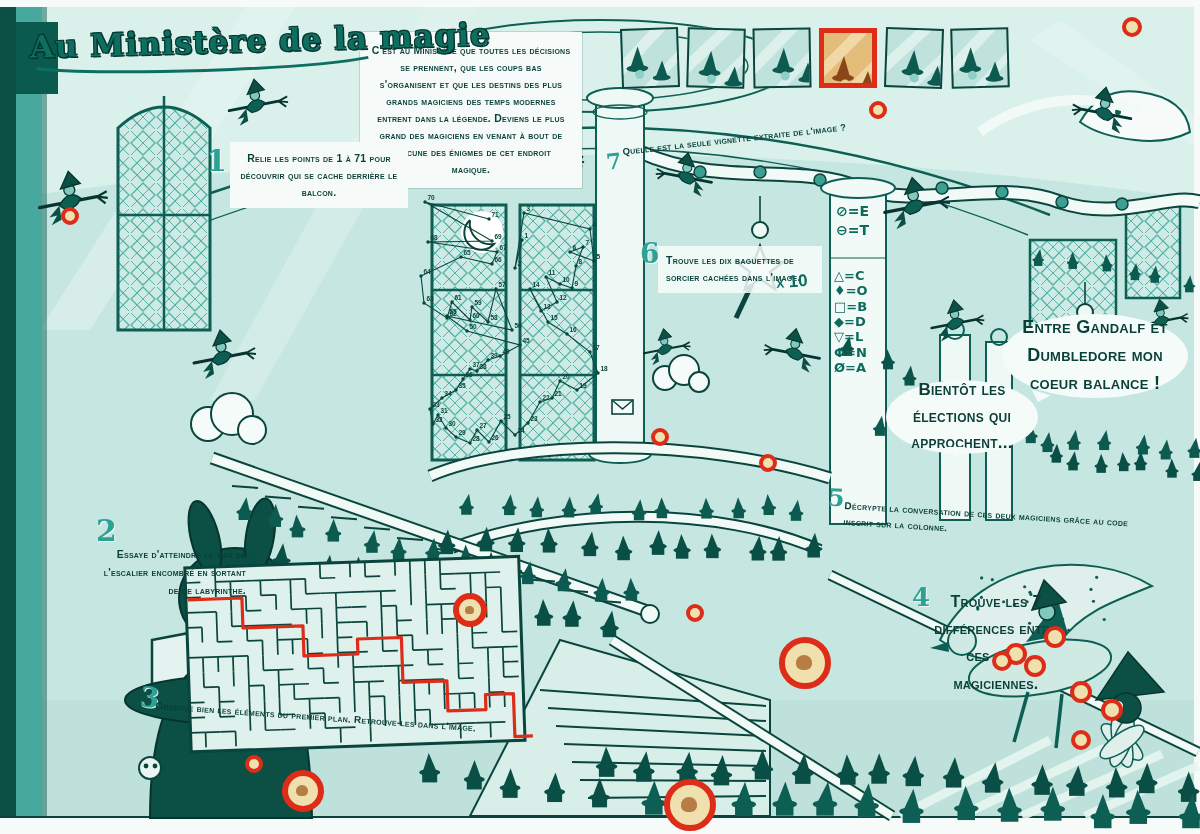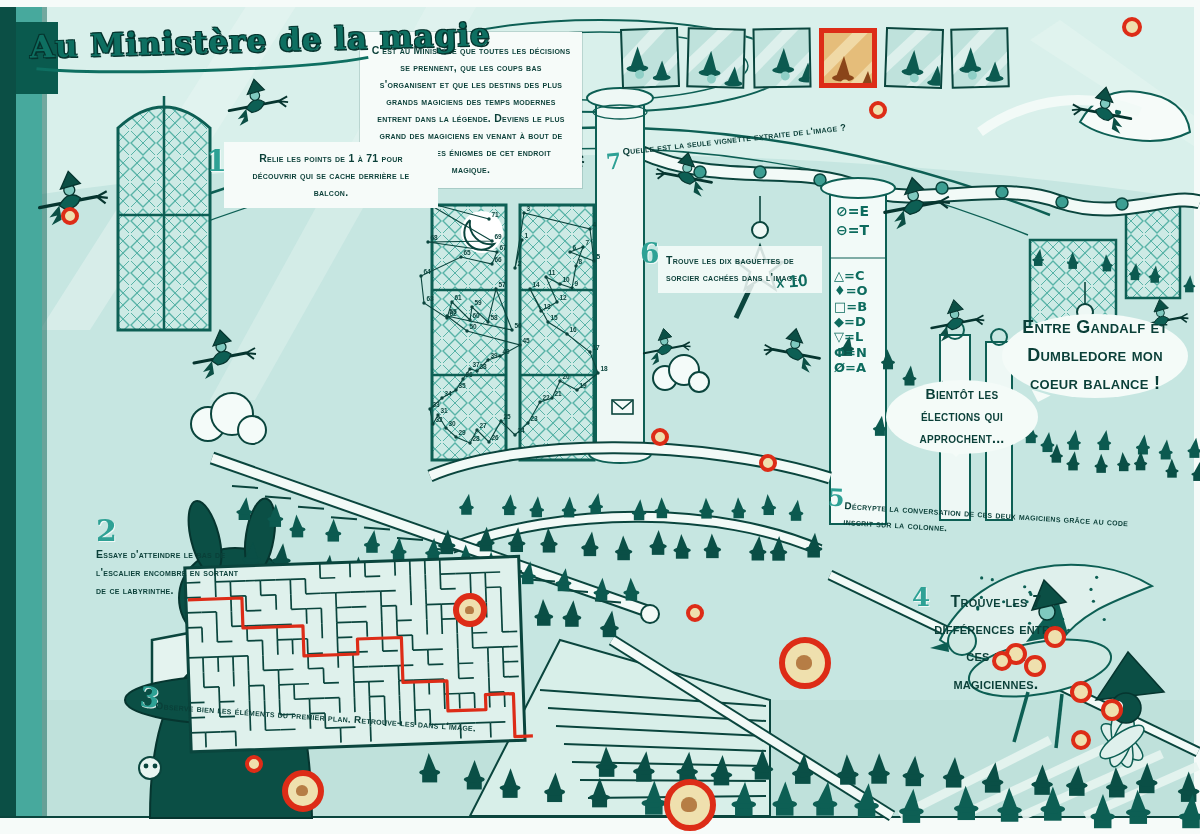--- a/index.html
+++ b/index.html
@@ -14,45 +14,45 @@
        text-shadow:1px 1px 0 rgba(244,251,249,.9);line-height:1;}
   
   .title{position:absolute;left:30px;top:24px;width:345px;transform:rotate(-1.6deg);z-index:6;}
   .title-text{font-family:"DejaVu Serif",serif;font-weight:bold;font-size:31px;color:#0e6f61;
       letter-spacing:1px;white-space:nowrap;
       text-shadow:1.5px 1.5px 0 #06342e,-1px 1px 0 #06342e,1px -1px 0 #06342e,-1px -1px 0 #06342e;}
   
   .intro-box{position:absolute;left:360px;top:32px;width:200px;background:#f6fbf9;
       padding:10px 11px;font-size:10.5px;line-height:1.62;text-align:center;z-index:5;
       box-shadow:0 0 0 1px rgba(10,63,56,.15);}
-  .p1-box{position:absolute;left:224px;top:142px;width:160px;background:#f6fbf9;
-      padding:8px 27px;font-size:10.5px;line-height:1.6;text-align:center;z-index:5;}
+  .p1-box{position:absolute;left:230px;top:142px;width:160px;background:#f6fbf9;
+      padding:8px 9px;font-size:10.5px;line-height:1.6;text-align:center;z-index:5;}
   .p2-box{position:absolute;left:96px;top:546px;width:150px;font-size:10.5px;line-height:1.7;
-      text-align:left;z-index:5;}
+      text-align:right;z-index:5;}
   .p4-box{position:absolute;left:912px;top:588px;width:132px;font-size:16px;line-height:1.7;
       text-align:center;z-index:5;}
   .p6-box{position:absolute;left:658px;top:246px;width:148px;background:rgba(246,251,249,.85);
       padding:6px 8px;font-size:10.5px;line-height:1.65;z-index:5;}
   .p3-line{position:absolute;left:156px;top:700px;width:440px;font-size:10px;
       transform:rotate(4deg);transform-origin:left top;z-index:5;}
   .p5-line{position:absolute;left:845px;top:498px;width:310px;font-size:10px;
       transform:rotate(3.5deg);transform-origin:left top;line-height:1.6;z-index:5;}
   .p7-line{position:absolute;left:622px;top:146px;width:330px;font-size:9.5px;
       transform:rotate(-6.3deg);transform-origin:left top;z-index:5;}
   .badge{position:absolute;left:776px;top:272px;font-size:17px;font-weight:bold;color:#0d6b5e;
       z-index:6;transform:rotate(-4deg);font-variant:small-caps;}
   
   .bubble{position:absolute;background:#f4fbf8;border-radius:50%;z-index:6;
       display:flex;align-items:center;justify-content:center;text-align:center;
       font-size:18px;line-height:1.55;padding:6px 14px;box-sizing:border-box;}
   .bubble:after{content:"";position:absolute;width:0;height:0;
       border:10px solid transparent;border-top-color:#f4fbf8;}
   .b1{left:1002px;top:314px;width:186px;height:84px;}
   .b1:after{left:26px;bottom:-14px;transform:rotate(18deg);}
-  .b2{left:886px;top:380px;width:152px;height:74px;font-size:14px;}
+  .b2{left:886px;top:380px;width:152px;height:74px;font-size:17px;}
   .b2:after{left:60px;bottom:-13px;}
   
   .code{position:absolute;z-index:5;font-weight:bold;color:#0d6b5e;
       font-family:"DejaVu Sans",sans-serif;}
   .code-top{left:836px;top:202px;font-size:14px;line-height:1.35;}
   .code-bottom{left:834px;top:268px;font-size:13px;line-height:1.18;}
   .code-pair{white-space:nowrap;}
   
   .vignettes{position:absolute;left:621px;top:28px;display:flex;gap:8px;z-index:6;}
   .v{width:58px;height:60px;border:2.5px solid #0a453d;box-sizing:border-box;background:#bfe2dc;

